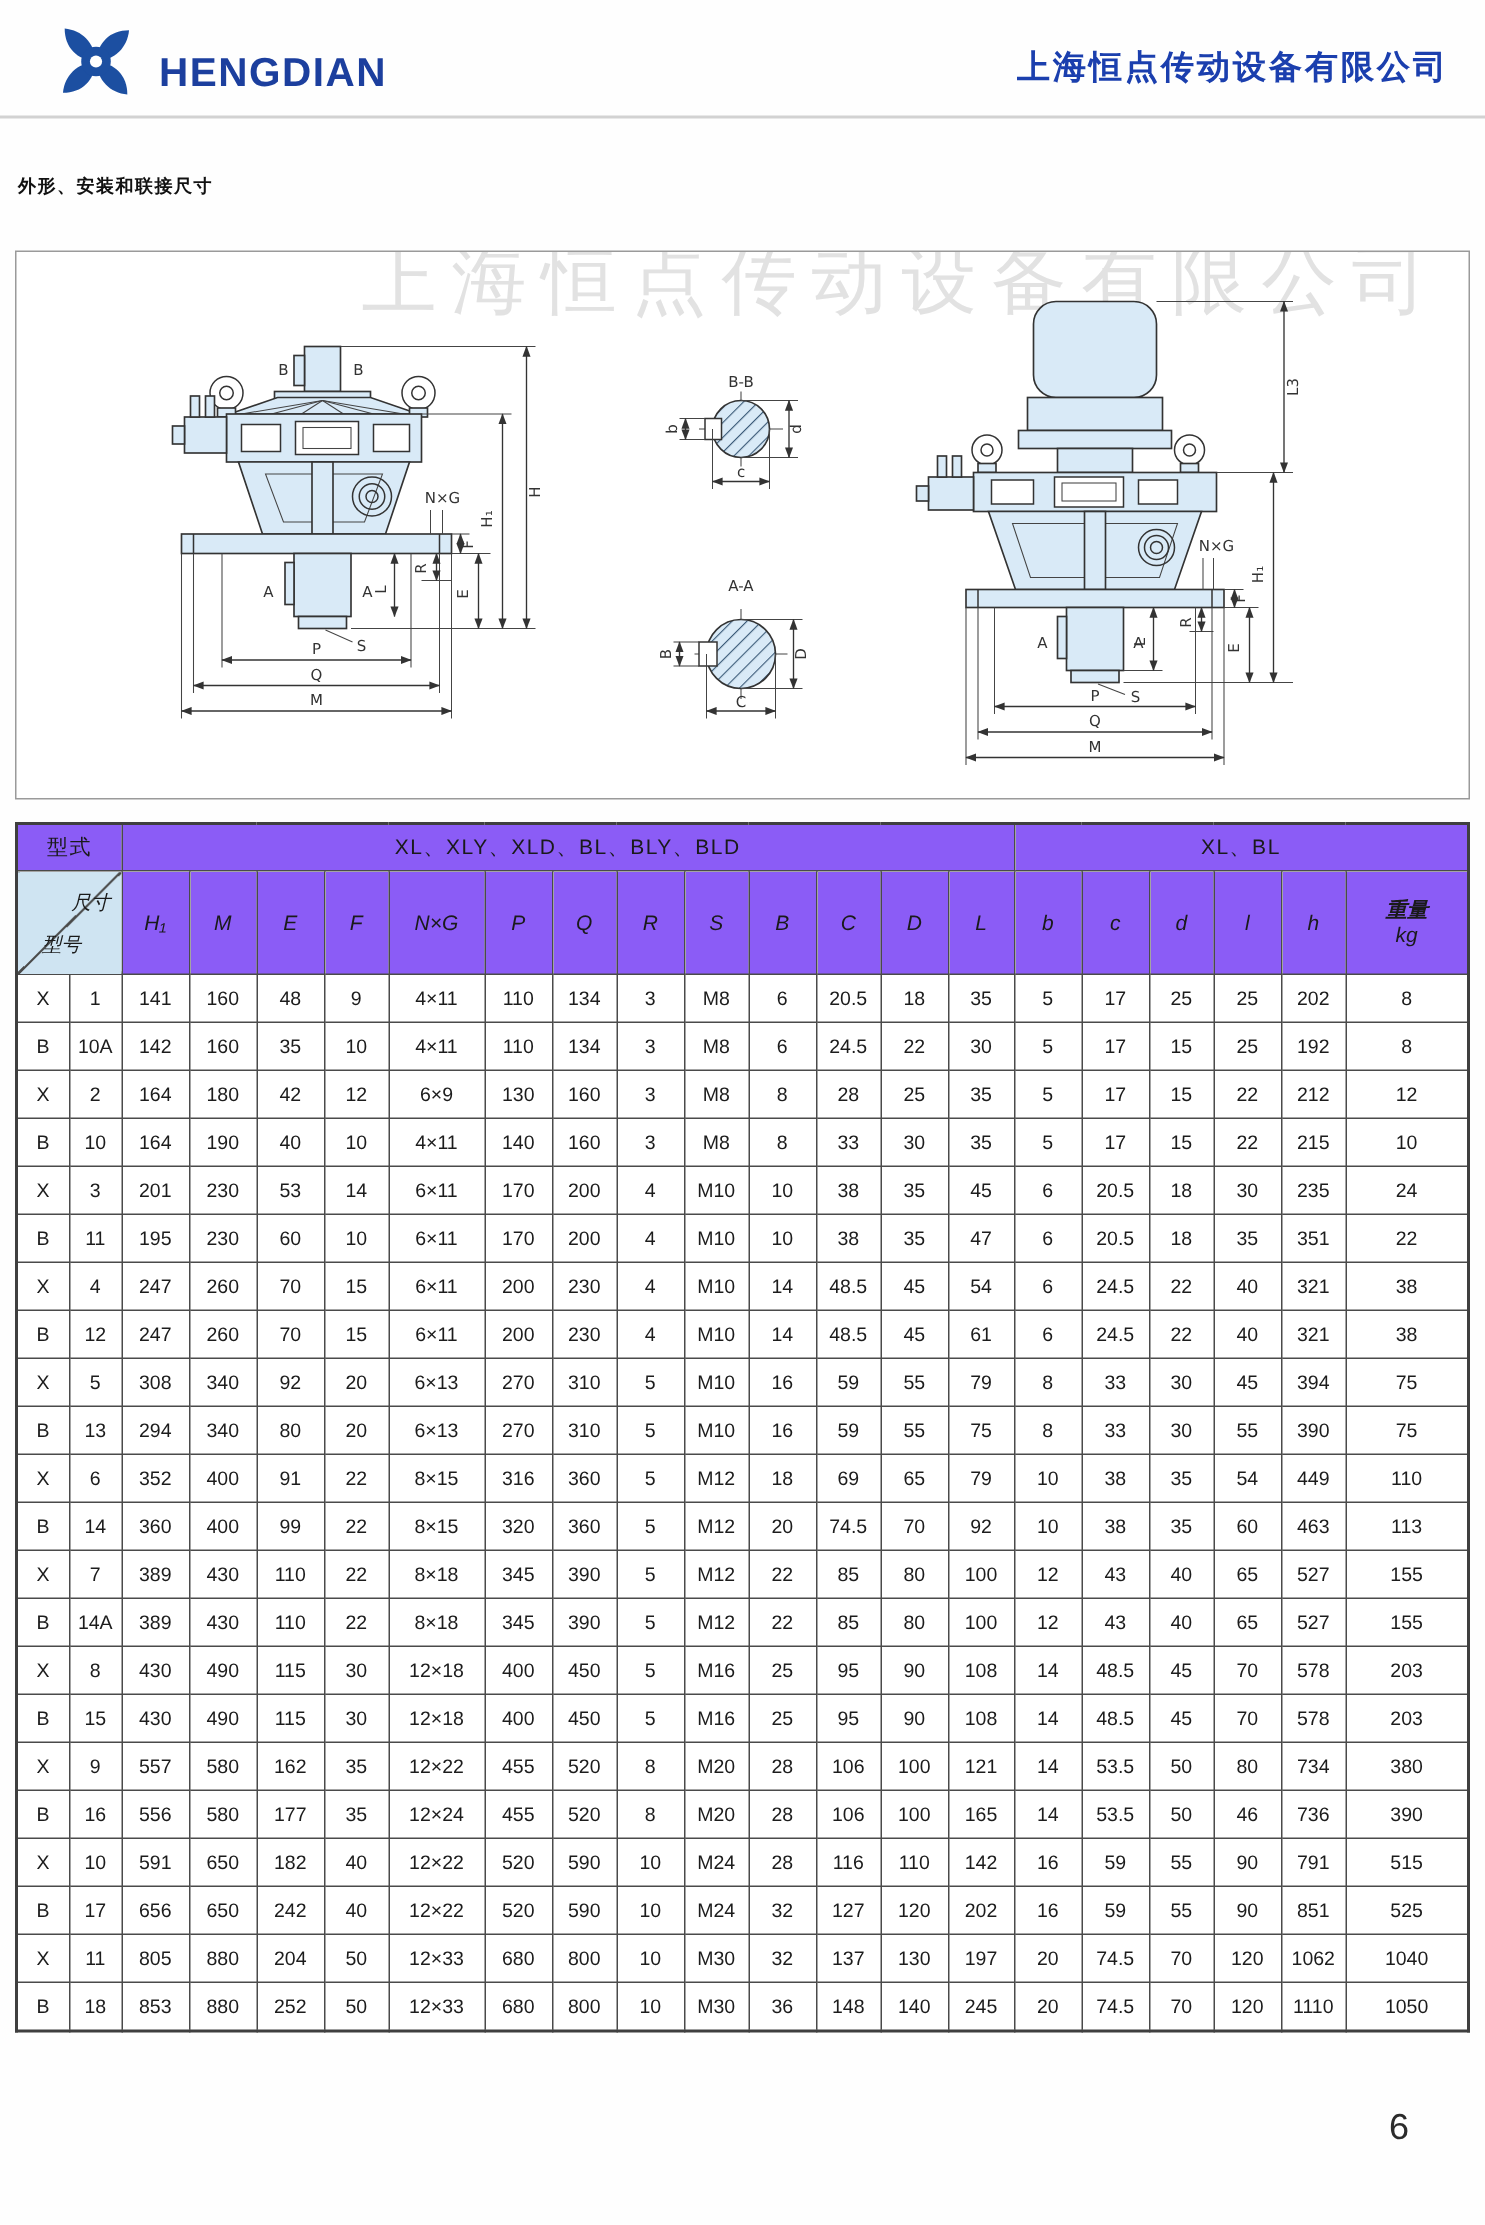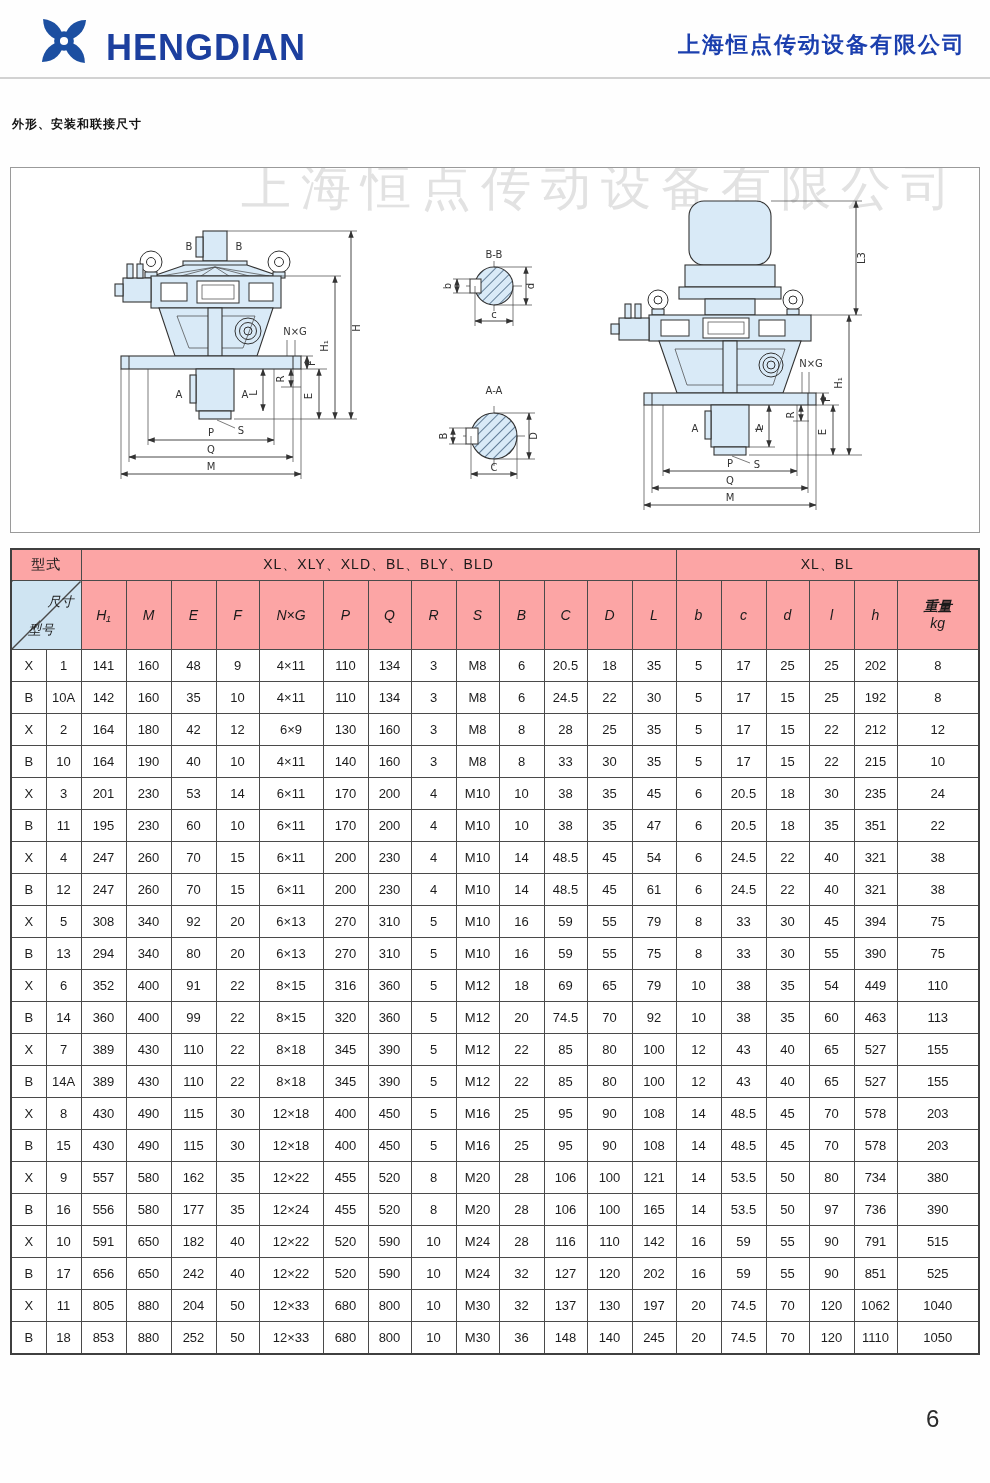--- a/index.html
+++ b/index.html
@@ -3,39 +3,39 @@
 <meta charset="utf-8">
 <style>
   html,body { margin:0; padding:0; background:#ffffff; }
   .page {
     position:relative; width:990px; height:1483px; background:#fefefe;
     font-family:"Liberation Sans","DejaVu Sans",sans-serif; overflow:hidden;
   }
   
   .logo-wrap { position:absolute; left:34px; top:12px; display:flex; align-items:center; }
   .logo-mark { width:60px; height:58px; }
-  .brand-text { font-size:36px; font-weight:bold; color:#1c3f9e; letter-spacing:1px; margin-left:12px; margin-top:14px; }
+  .brand-text { font-size:27px; font-weight:bold; color:#1c3f9e; letter-spacing:1px; margin-left:12px; margin-top:14px; }
   .company-name { position:absolute; right:24px; top:30px; font-size:22px; font-weight:bold; color:#1b3fae; letter-spacing:2px; }
   .header-rule { position:absolute; left:0; top:77px; width:990px; height:2px; background:#d2d2d2; }
   
   .section-title { position:absolute; left:12px; top:116px; font-size:12px; font-weight:bold; color:#111; letter-spacing:1px; }
   
   .drawing-box { position:absolute; left:10px; top:167px; width:968px; height:364px; border:1px solid #9a9a9a; background:#fff; overflow:hidden; }
   .watermark { position:absolute; left:230px; top:-14px; font-size:50px; letter-spacing:10px; color:#e2e2e2; font-weight:500; white-space:nowrap; z-index:0; }
   .drawing-box svg { position:absolute; left:0; top:0; z-index:1; }
   .mt { font-family:"DejaVu Sans",sans-serif; font-size:10px; fill:#333; }
   .part { fill:#d9eaf7; stroke:#333; stroke-width:1.1; }
   .white { fill:#ffffff; stroke:#333; stroke-width:1; }
   .ln { stroke:#333; stroke-width:1; fill:none; }
   .thin { stroke:#444; stroke-width:0.7; fill:none; }
   .dim { stroke:#333; stroke-width:0.9; fill:none; }
   
   .dim-table { position:absolute; left:10px; top:548px; border-collapse:collapse; table-layout:fixed; width:968px; background:#fff; border:2px solid #3f3f3f; }
   .dim-table th, .dim-table td { border:1px solid #4a4a4a; text-align:center; vertical-align:middle; padding:0; overflow:hidden; }
-  .dim-table thead th { background:#fca5a5; font-weight:normal; color:#1a1a1a; }
+  .dim-table thead th { background:#8b5cf6; font-weight:normal; color:#1a1a1a; }
   .row-groups th { height:30px; font-size:14px; letter-spacing:1px; }
   .row-cols th { height:68px; font-size:14px;font-style:italic; }
   .dim-table tbody td { height:31px; font-size:13px; color:#1c1c1c; background:#fff; }
   .diag { position:relative;
     background:linear-gradient(to bottom right, #cfe4f2 calc(50% - 1px), #4a4a4a calc(50% - 1px), #4a4a4a calc(50% + 0.5px), #cfe4f2 calc(50% + 0.5px)) !important; }
   .diag .corner-dim   { position:absolute; top:12px;  right:7px; font-size:13px; }
   .diag .corner-model { position:absolute; bottom:10px; left:16px; font-size:13px; }
   .weight-head div { line-height:17px; }
   .weight-head .w1 { font-weight:bold; }
   
@@ -765,21 +765,21 @@
           <td>520</td>
           <td>8</td>
           <td>M20</td>
           <td>28</td>
           <td>106</td>
           <td>100</td>
           <td>165</td>
           <td>14</td>
           <td>53.5</td>
           <td>50</td>
-          <td>97</td>
+          <td>46</td>
           <td>736</td>
           <td>390</td>
         </tr>
         <tr>
           <td>X</td>
           <td>10</td>
           <td>591</td>
           <td>650</td>
           <td>182</td>
           <td>40</td>

